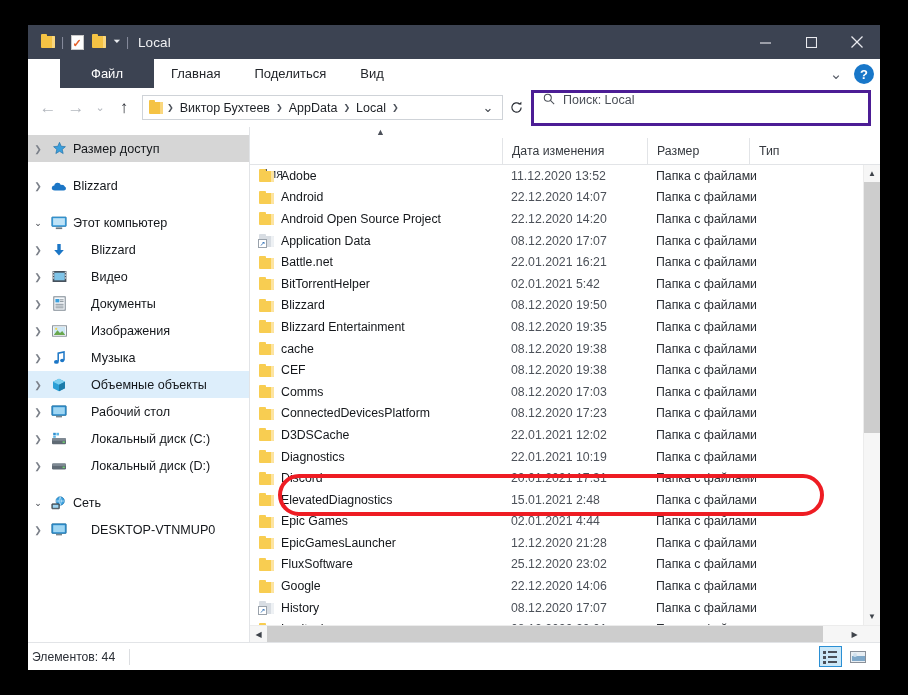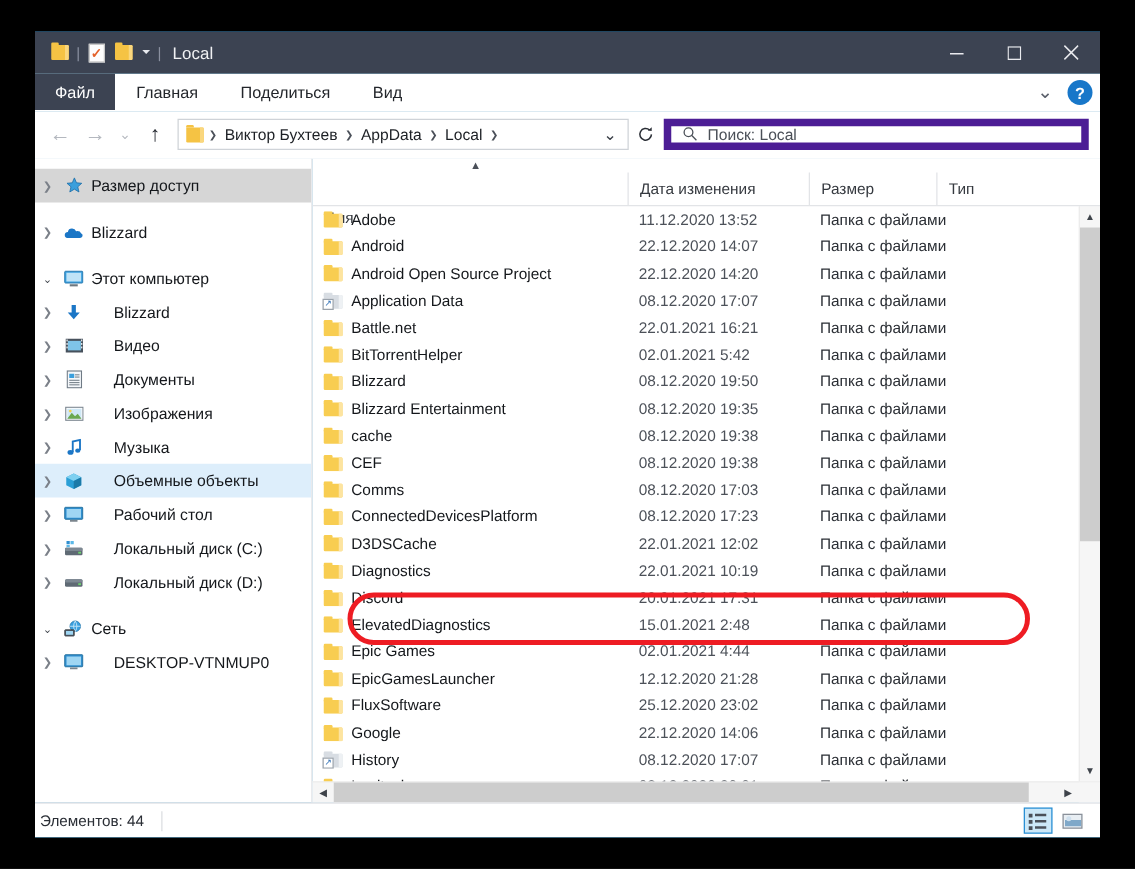--- a/index.html
+++ b/index.html
@@ -8,21 +8,21 @@
     background: #000000;
     font-family: "Liberation Sans", sans-serif;
     overflow: hidden;
   }
 
   
   #explorer-window {
     position: absolute;
     left: 28px; top: 25px;
     width: 852px; height: 645px;
-    background: #0369a1;
+    background: #86efac;
     display: flex; flex-direction: column;
     overflow: hidden;
   }
 
   
   .titlebar {
     height: 34px; flex: 0 0 34px;
     background: #3c4352;
     display: flex; align-items: center;
     position: relative;
@@ -81,22 +81,23 @@
   
   .ribbon {
     height: 30px; flex: 0 0 30px;
     background: #ffffff;
     display: flex; align-items: stretch;
     position: relative;
     border-bottom: 1px solid #ffffff;
   }
   .rb-file {
     background: #3c4352; color: #ffffff;
-    padding: 0 16px; display: flex; align-items: center;
+    padding: 0 31px; display: flex; align-items: center;
     font-size: 13px;
+    margin-left: 32px;
   }
   .rb-tab {
     padding: 0 17px; display: flex; align-items: center;
     font-size: 13px; color: #23262b;
   }
   .ribbon-right {
     position: absolute; right: 6px; top: 0; height: 30px;
     display: flex; align-items: center; gap: 8px;
   }
   .rb-caret {
@@ -147,22 +148,22 @@
     width: 20px; height: 23px; display: flex; align-items: center; justify-content: center;
     color: #3d424a; font-size: 13px; flex: 0 0 20px;
   }
   .addr-caret::before { content: "⌄"; line-height: 7px; }
   .refresh-btn {
     width: 26px; height: 25px;
     display: flex; align-items: center; justify-content: center;
     color: #2b2f36; font-size: 13px;
   }
   .search-box {
-    width: 340px; height: 25px; flex: 0 0 340px;
-    border: 6px solid #4c1d95; background: #ffffff;
+    width: 340px; height: 36px; flex: 0 0 340px;
+    border: 3px solid #4c1d95; background: #ffffff;
     display: flex; align-items: flex-start; padding-left: 9px; gap: 8px;
     margin-left: 2px;
   }
   .search-ph { font-size: 12.5px; color: #4a4f57; }
 
   
   .bodysplit { flex: 1 1 auto; display: flex; min-height: 0; }
 
   
   .navpane {

